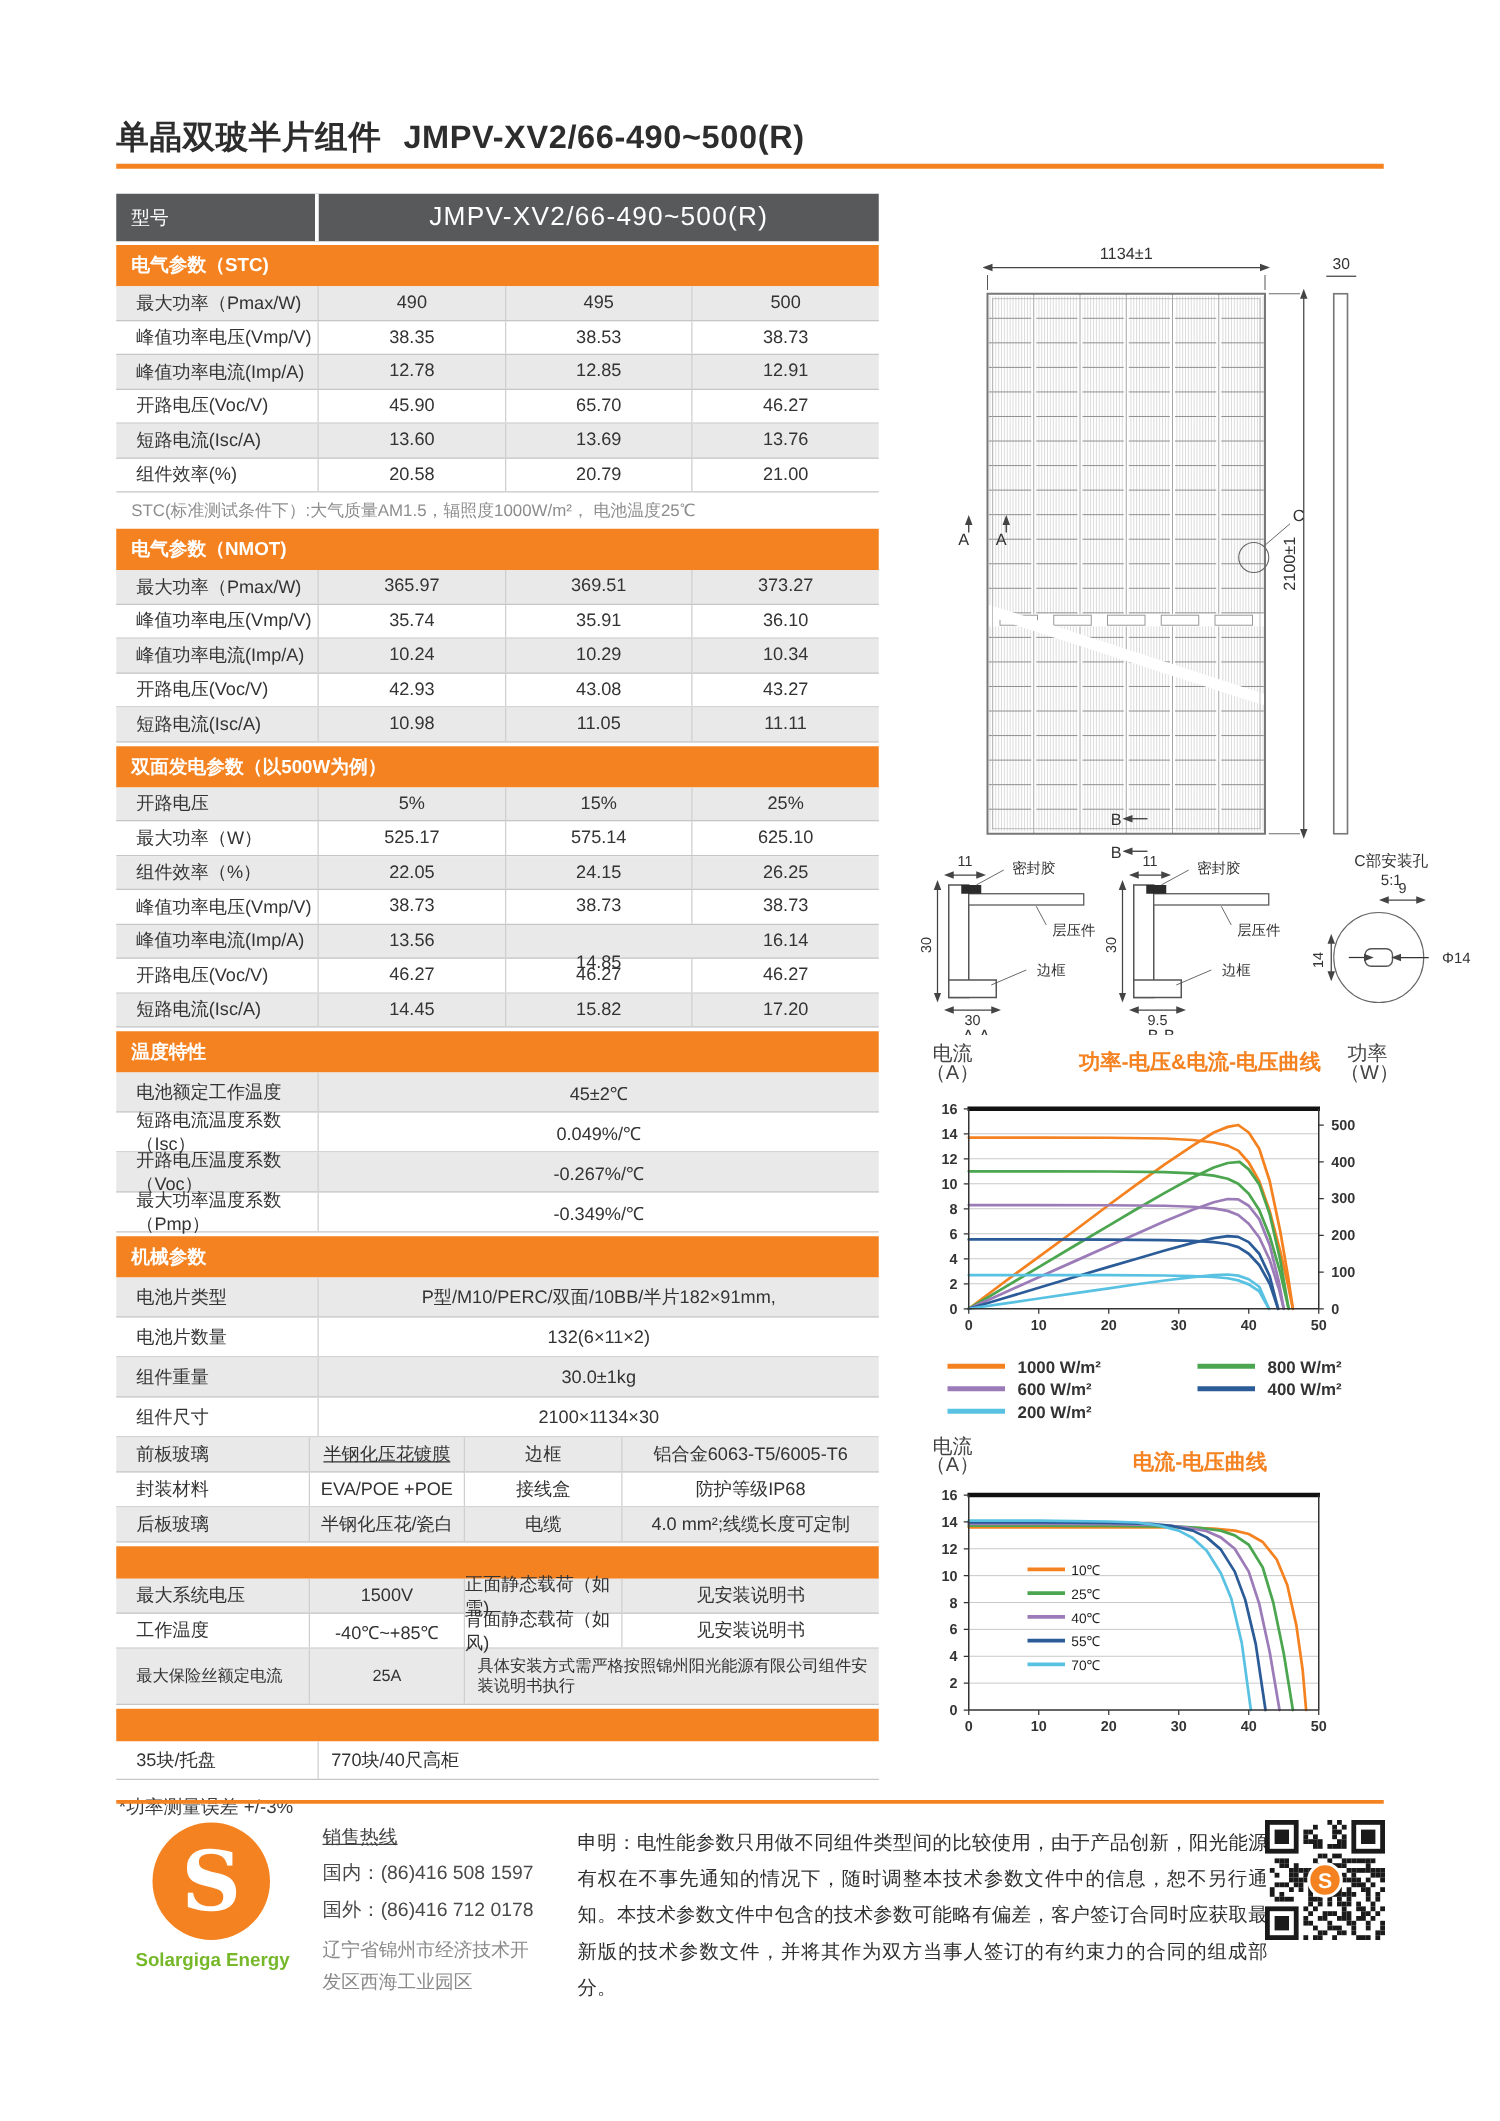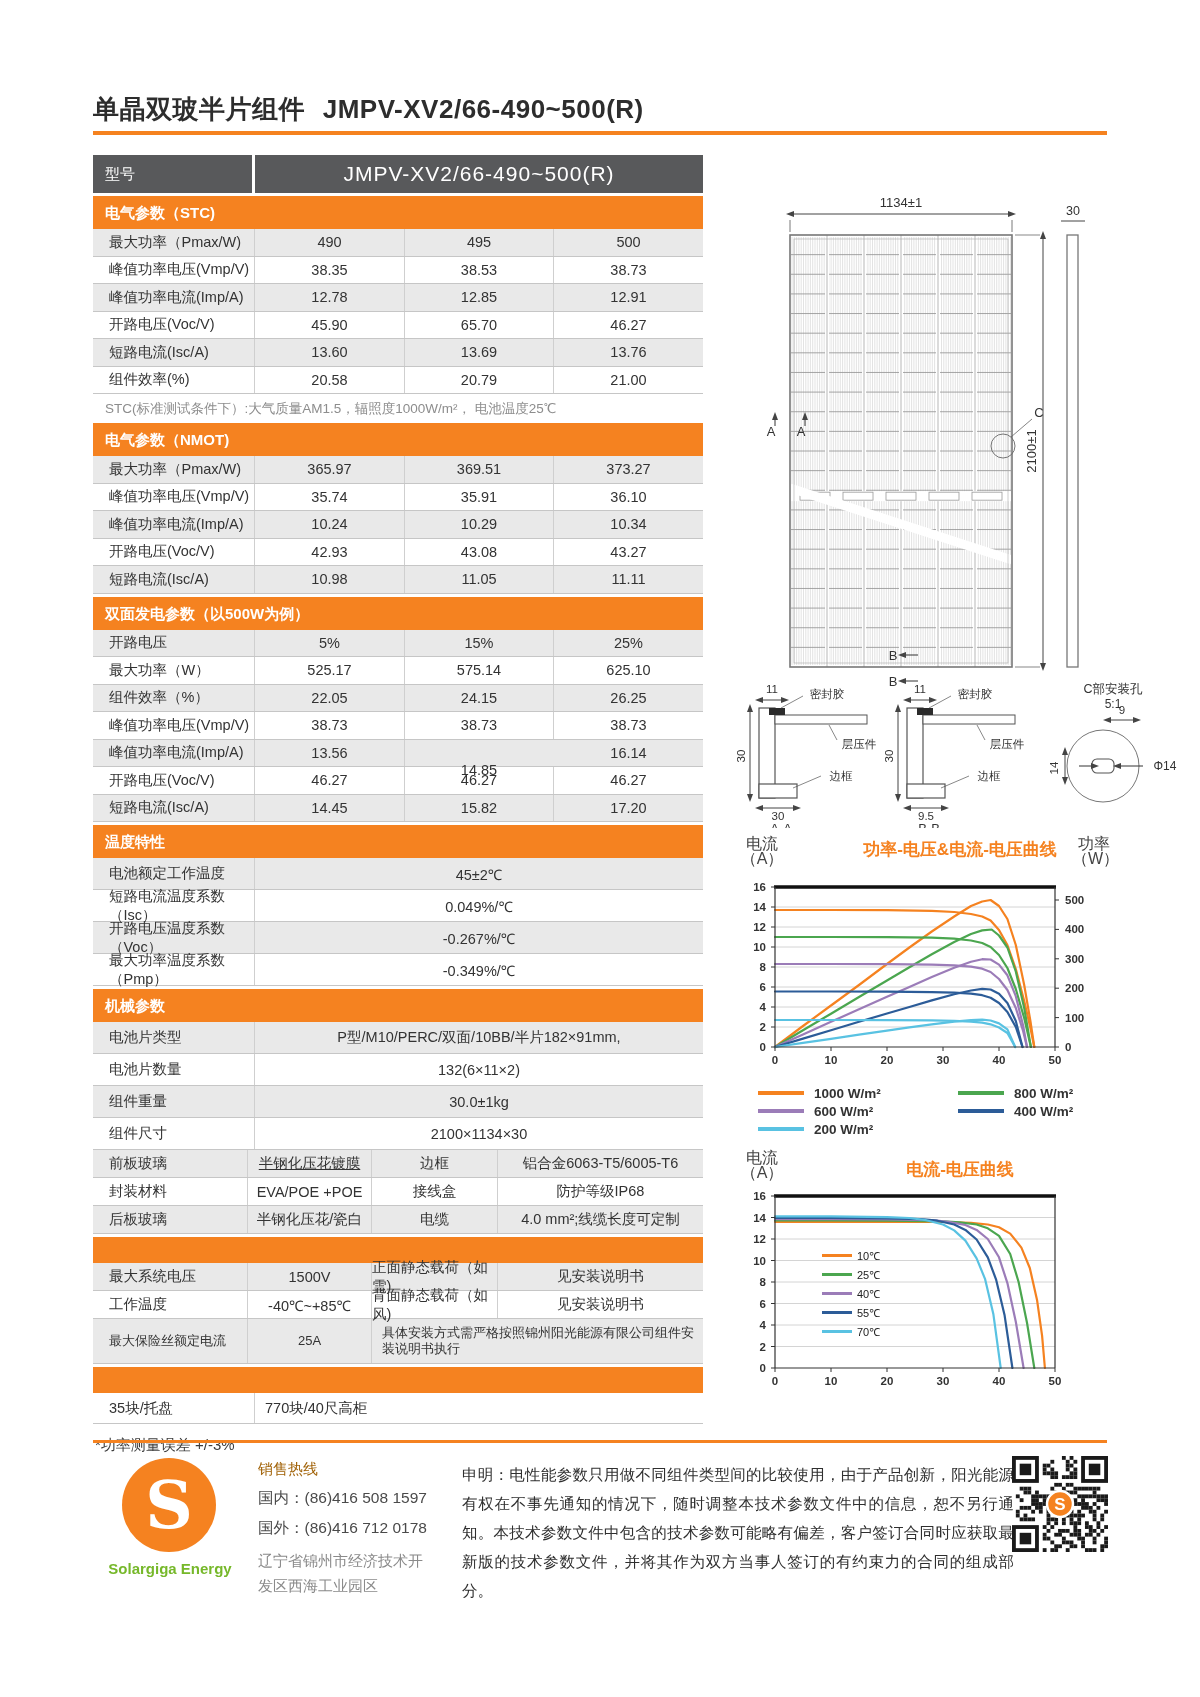--- a/index.html
+++ b/index.html
@@ -38,21 +38,21 @@
   .lg-item{display:flex;align-items:center;font-size:13.5px;font-weight:bold;color:#333;width:200px;height:18px;}
   .lg-swatch{width:46px;height:4px;margin-right:10px;flex:none;}
   .lg2{left:822px;top:1246px;}
   .lg2 .lg-item{width:auto;font-size:11px;height:19px;font-weight:normal;color:#222;}
   .lg2 .lg-swatch{width:30px;height:3.5px;margin-right:5px;}
   
   .foot-rule{left:93px;top:1440px;width:1014px;height:3px;background:#F58220;}
   .logo-circle{left:122px;top:1458px;width:94px;height:94px;border-radius:50%;background:#F58220;display:flex;align-items:center;justify-content:center;color:#fff;font-size:66px;font-weight:bold;font-family:"DejaVu Serif",serif;}
   .logo-text{left:100px;top:1560px;width:140px;text-align:center;color:#76B82A;font-size:15px;font-weight:bold;}
   .contact{left:258px;top:1460px;width:205px;font-size:15px;}
-  .contact .c-title{color:#a16207;margin-bottom:9px;}
+  .contact .c-title{color:#404040;margin-bottom:9px;text-decoration:underline;}
   .contact .c-line{color:#4a4a4a;font-size:15.5px;margin-bottom:9px;}
   .contact .c-addr{color:#8a8a8a;line-height:25px;width:178px;}
   .statement{left:462px;top:1460px;width:552px;font-size:15.5px;line-height:29px;color:#2f2f2f;text-align:justify;}
   svg text{font-family:"Liberation Sans",sans-serif;}
 </style>
 </head>
 <body>
 
 <div class="abs page-title">
   <span class="cn">单晶双玻半片组件</span>

